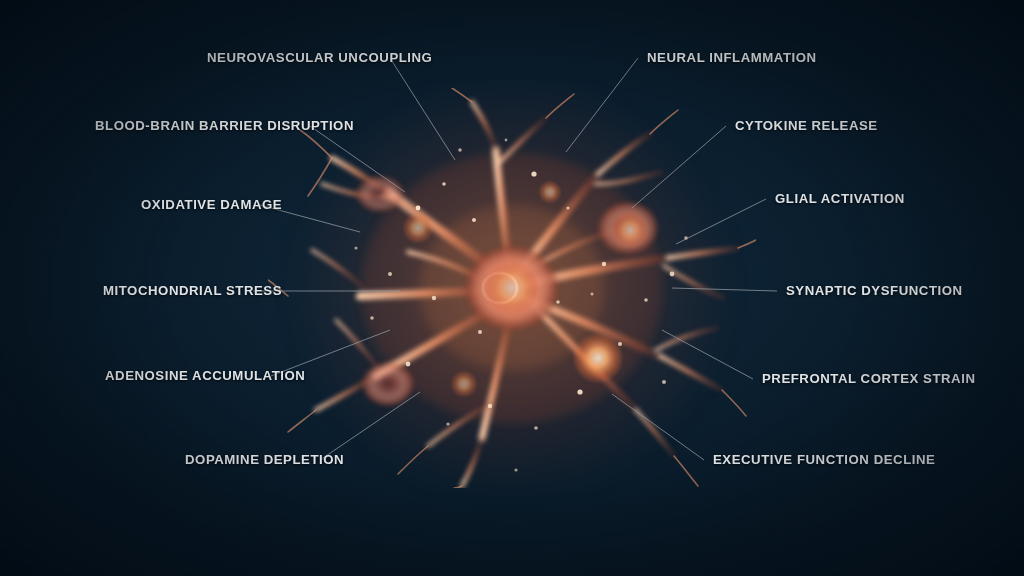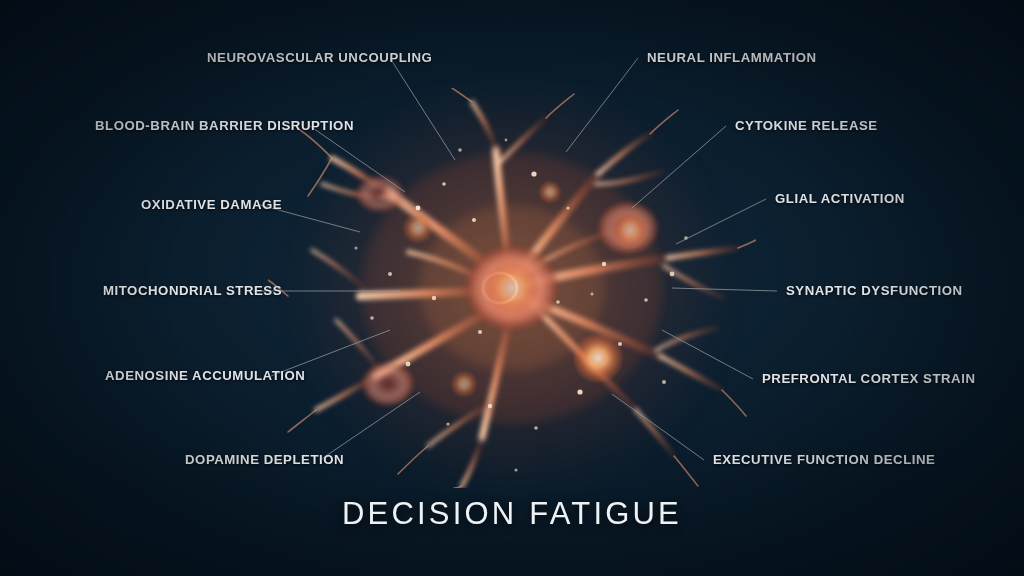--- a/index.html
+++ b/index.html
@@ -201,14 +201,13 @@
       <div class="label right" style="top: 50px; left: 647px;">NEURAL INFLAMMATION</div>
       <div class="label right" style="top: 118px; left: 735px;">CYTOKINE RELEASE</div>
       <div class="label right" style="top: 191px; left: 775px;">GLIAL ACTIVATION</div>
       <div class="label right" style="top: 283px; left: 786px;">SYNAPTIC DYSFUNCTION</div>
       <div class="label right" style="top: 371px; left: 762px;">PREFRONTAL CORTEX STRAIN</div>
       <div class="label right" style="top: 452px; left: 713px;">EXECUTIVE FUNCTION DECLINE</div>
     </div>
 
   <div id="vignette"></div>
 
-  <div id="title">DECISION FATIGUE</div>
 </div>
 
 </body></html>

